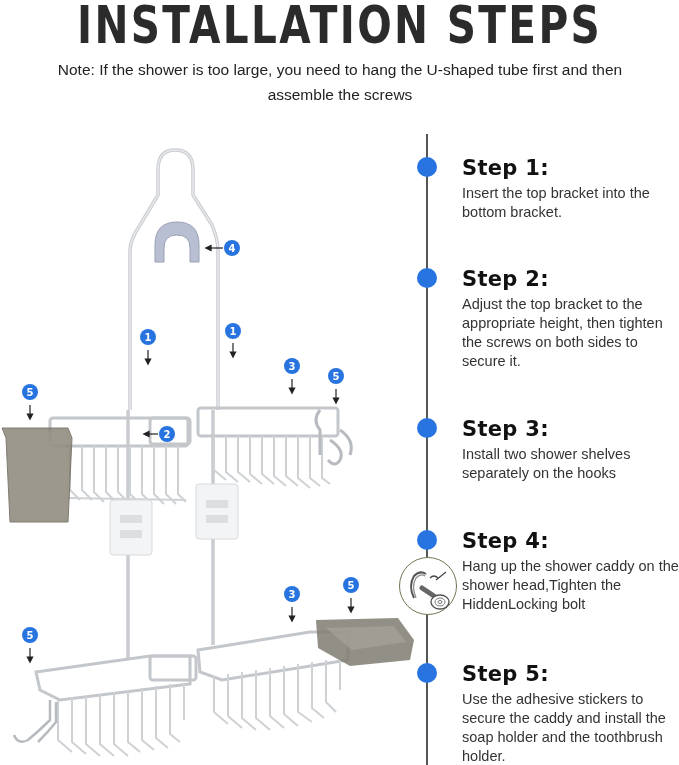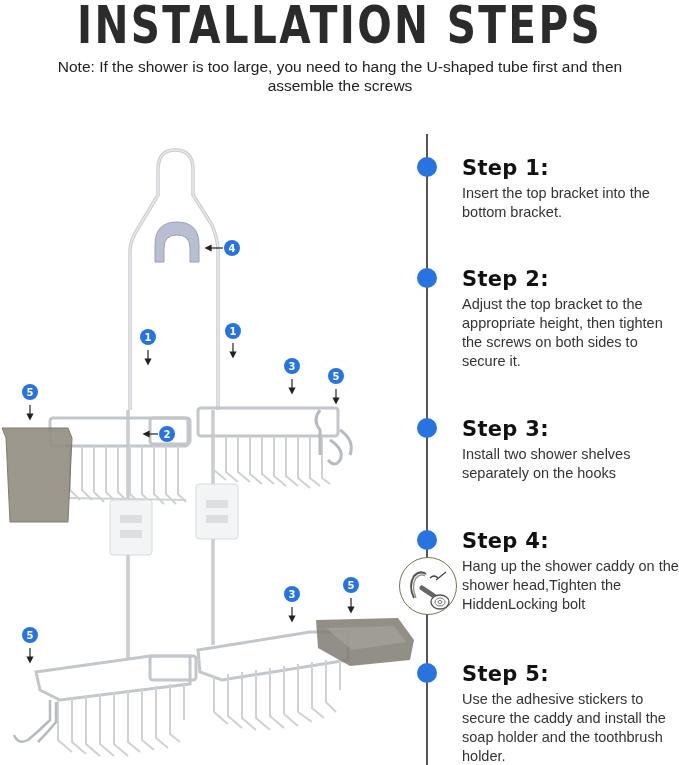--- a/index.html
+++ b/index.html
@@ -5,21 +5,21 @@
   html, body { margin:0; padding:0; background:#ffffff; }
   body { width:679px; height:765px; position:relative; overflow:hidden; font-family:"Liberation Sans", sans-serif; color:#222; }
   .title {
     position:absolute; left:0; top:-6px; width:679px; text-align:center;
     font-family:"DejaVu Sans", sans-serif; font-weight:bold; font-size:52px;
     letter-spacing:3px; color:#2b2b2b; transform:scaleX(0.78); transform-origin:center top;
     line-height:62px; white-space:nowrap;
   }
   .note {
     position:absolute; left:40px; top:57px; width:600px; text-align:center;
-    font-family:"Liberation Sans", sans-serif; font-size:15.5px; line-height:19px; color:#222;
+    font-family:"Liberation Sans", sans-serif; font-size:15.5px; line-height:25px; color:#222;
   }
   .illustration { position:absolute; left:0; top:140px; width:420px; height:625px; }
   .timeline-line { position:absolute; left:426px; top:134px; width:2px; height:631px; background:#555; }
   .dot { position:absolute; width:20px; height:20px; border-radius:50%; background:#2774e0; left:417px; }
   .step { position:absolute; left:462px; width:220px; }
   .step-title { font-family:"DejaVu Sans", sans-serif; font-weight:bold; font-size:21px; line-height:26px; color:#111; letter-spacing:0.3px; }
   .step-desc { font-family:"Liberation Sans", sans-serif; font-size:14.5px; line-height:19px; color:#333; margin-top:3px; }
   .shower-inset { position:absolute; left:399px; top:557px; width:56px; height:56px; border-radius:50%; border:1.5px solid #6b7a55; background:#fff; }
   .badge-txt { font-family:"DejaVu Sans", sans-serif; font-weight:bold; font-size:10px; fill:#fff; }
 </style>

